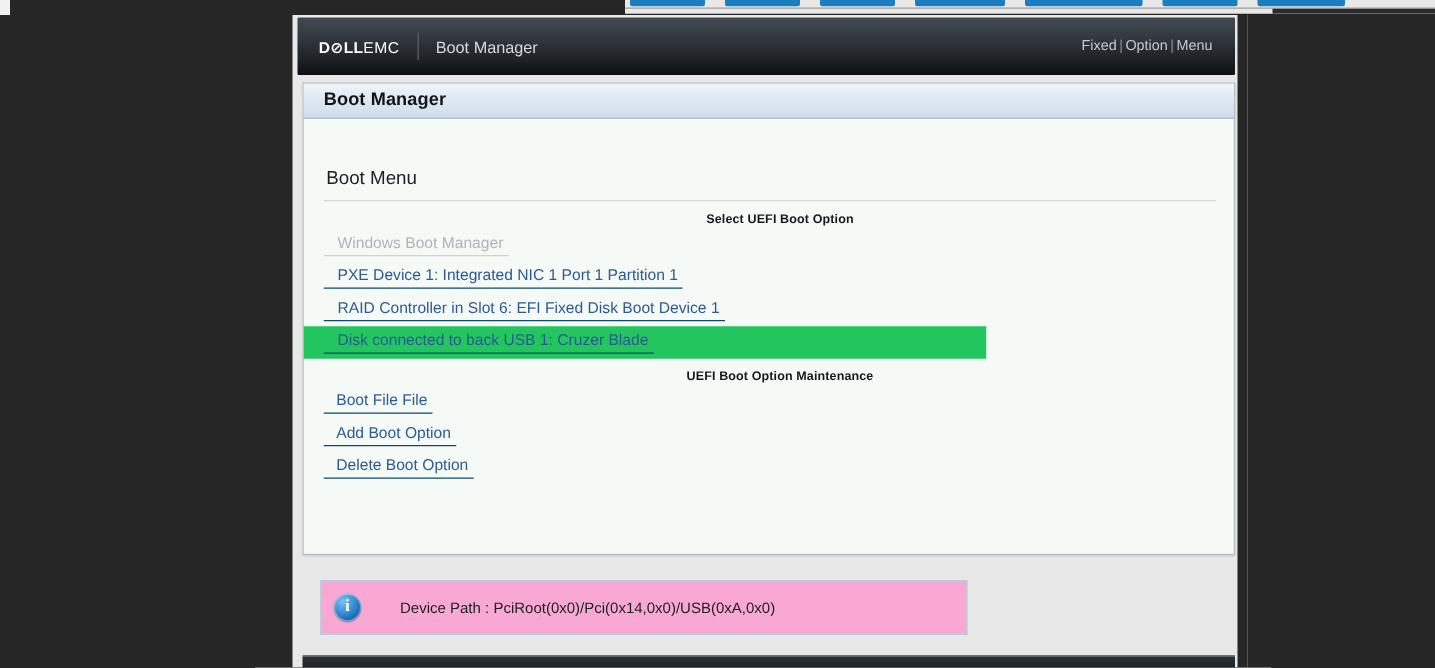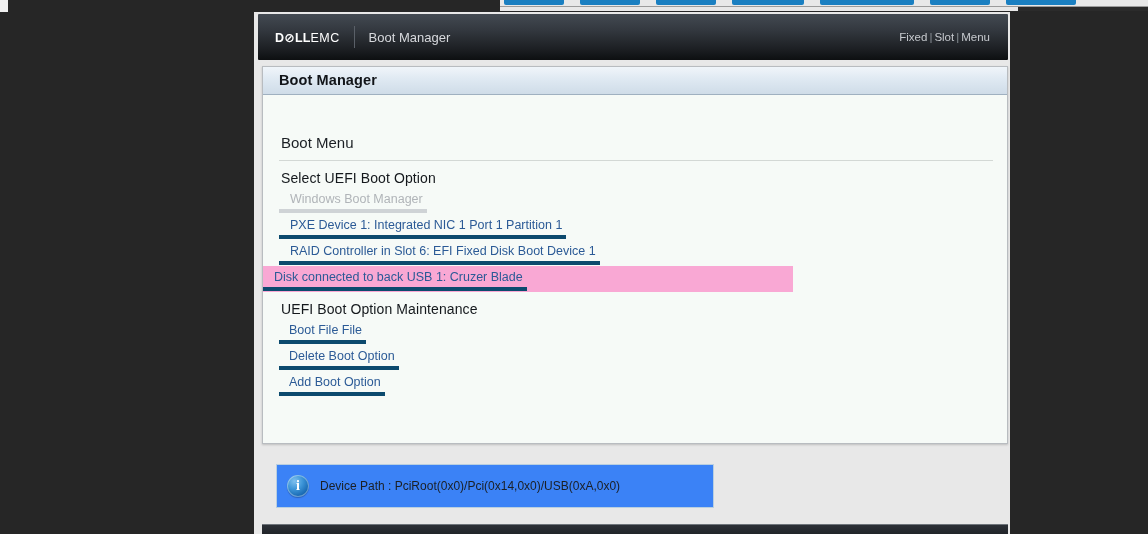--- a/index.html
+++ b/index.html
@@ -17,21 +17,21 @@
   .top-strip{position:absolute;left:500px;top:0;width:648px;height:11px;background:#e8e8e8;overflow:hidden;}
   .top-strip .btn-cut{position:absolute;top:-12px;height:17px;background:#1a7fc1;border-radius:2px;}
   .top-strip .strip-line{position:absolute;left:0;top:6px;width:100%;height:1px;background:#9b9b9b;}
   .top-strip .strip-dark{position:absolute;right:0;top:7px;width:130px;height:4px;background:#2b2b2b;}
 
   .top-left-dark{position:absolute;left:0;top:0;width:248px;height:12px;background:#262626;}
   .top-left-white{position:absolute;left:0;top:0;width:8px;height:12px;background:#f0f0f0;}
 
   
   #window{
-    position:absolute;left:254px;top:12px;width:764px;height:522px;
+    position:absolute;left:234px;top:12px;width:764px;height:522px;
     background:#e8e8e8;
   }
 
   
   .hdr{
     position:relative;height:46px;width:750px;margin:2px 0 0 4px;
     background:linear-gradient(180deg,#434a52 0%,#33383f 35%,#1d2024 75%,#0d0f11 100%);
     color:#d8dade;
     display:flex;align-items:center;
     border-radius:1px;
@@ -65,45 +65,46 @@
     padding-left:16px;letter-spacing:.1px;
   }
   .panel-body{padding:0 0 0 16px;margin-top:28px;}
   .boot-menu-h{
     font-size:15px;color:#1b1f24;font-weight:400;
     padding:11px 0 9px 2px;
     border-bottom:1px solid #d3d8d5;
     margin-right:14px;
   }
   .section-h{
-    font-size:14px;font-weight:400;color:#14181c;
-    padding:9px 0 2px 2px;letter-spacing:.1px;
+    font-size:10px;font-weight:700;color:#14181c;
+    padding:9px 0 2px 2px;letter-spacing:.1px;text-align:center;
   }
 
   .opt-row{position:relative;height:26px;}
-  .opt-row.highlight{background:#f9a8d4;width:530px;margin-left:-16px;}
+  .opt-row.highlight{background:#22c55e;width:530px;margin-left:-16px;padding-left:16px;}
   .opt{
     display:inline-block;
     font-size:12.5px;
     color:#2b5a96;
     padding:4px 4px 2px 11px;
-    border-bottom:4px solid #0c4a6e;
+    border-bottom:1px solid #0c4a6e;
     line-height:15px;
     cursor:pointer;
     white-space:nowrap;
   }
   .opt.disabled{color:#b0b4b8;border-bottom-color:#cfd3d6;cursor:default;}
   .opt.maint{padding-left:10px;}
 
   
   .infobox{
-    position:relative;margin:20px 0 0 22px;width:438px;height:44px;
-    background:#3b82f6;border:1px solid #b9cfe0;
+    position:relative;margin:20px 0 0 22px;width:518px;height:44px;
+    background:#f9a8d4;border:1px solid #b9cfe0;
     display:flex;align-items:center;
     box-sizing:border-box;
+    gap:20px;
   }
   .info-icon{
     width:22px;height:22px;border-radius:50%;margin-left:10px;flex:0 0 auto;
     background:radial-gradient(circle at 34% 28%,#7fc0ee 0%,#3d95d8 38%,#1464ae 75%,#0d4d8c 100%);
     box-shadow:inset 0 0 0 1px rgba(255,255,255,.35),0 1px 1px rgba(0,0,0,.25);
     position:relative;
   }
   .info-icon:after{
     content:"i";position:absolute;left:0;right:0;top:0;bottom:0;
     color:#fff;font-size:14px;font-weight:700;
@@ -143,21 +144,21 @@
 
   <div id="window">
 
     <div class="hdr">
       <div class="logo">
         <span class="dell">D⊘LL</span><span class="emc">EMC</span>
       </div>
       <div class="logo-divider"></div>
       <div class="hdr-title">Boot Manager</div>
       <div class="hdr-links">
-        <span>Fixed</span><span class="sep">|</span><span>Slot</span><span class="sep">|</span><span>Menu</span>
+        <span>Fixed</span><span class="sep">|</span><span>Option</span><span class="sep">|</span><span>Menu</span>
       </div>
     </div>
 
     <div class="panel">
       <div class="panel-title">Boot Manager</div>
       <div class="panel-body">
 
         <div class="boot-menu-h">Boot Menu</div>
 
         <div class="section-h">Select UEFI Boot Option</div>
@@ -174,24 +175,24 @@
         <div class="opt-row highlight">
           <span class="opt">Disk connected to back USB 1: Cruzer Blade</span>
         </div>
 
         <div class="section-h">UEFI Boot Option Maintenance</div>
 
         <div class="opt-row">
           <span class="opt maint">Boot File File</span>
         </div>
         <div class="opt-row">
+          <span class="opt maint">Add Boot Option</span>
+        </div>
+        <div class="opt-row">
           <span class="opt maint">Delete Boot Option</span>
-        </div>
-        <div class="opt-row">
-          <span class="opt maint">Add Boot Option</span>
         </div>
 
       </div>
     </div>
 
     <div class="infobox">
       <div class="info-icon"></div>
       <div class="info-text">Device Path : PciRoot(0x0)/Pci(0x14,0x0)/USB(0xA,0x0)</div>
     </div>
 

